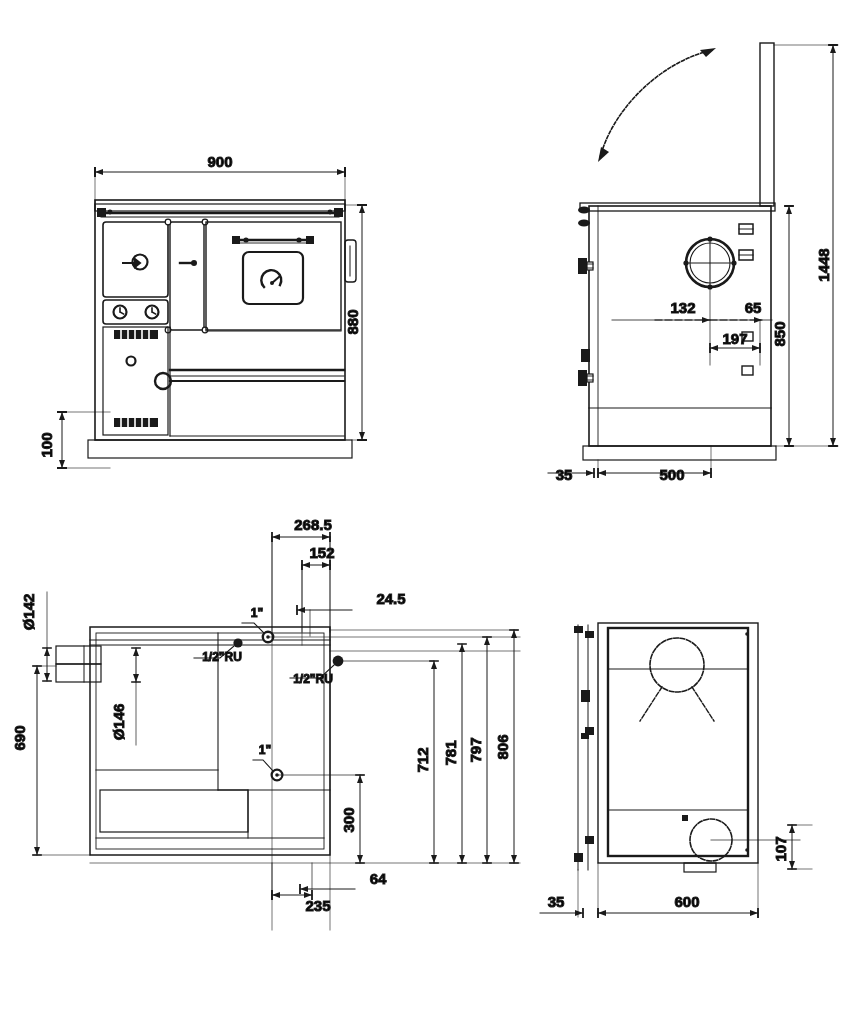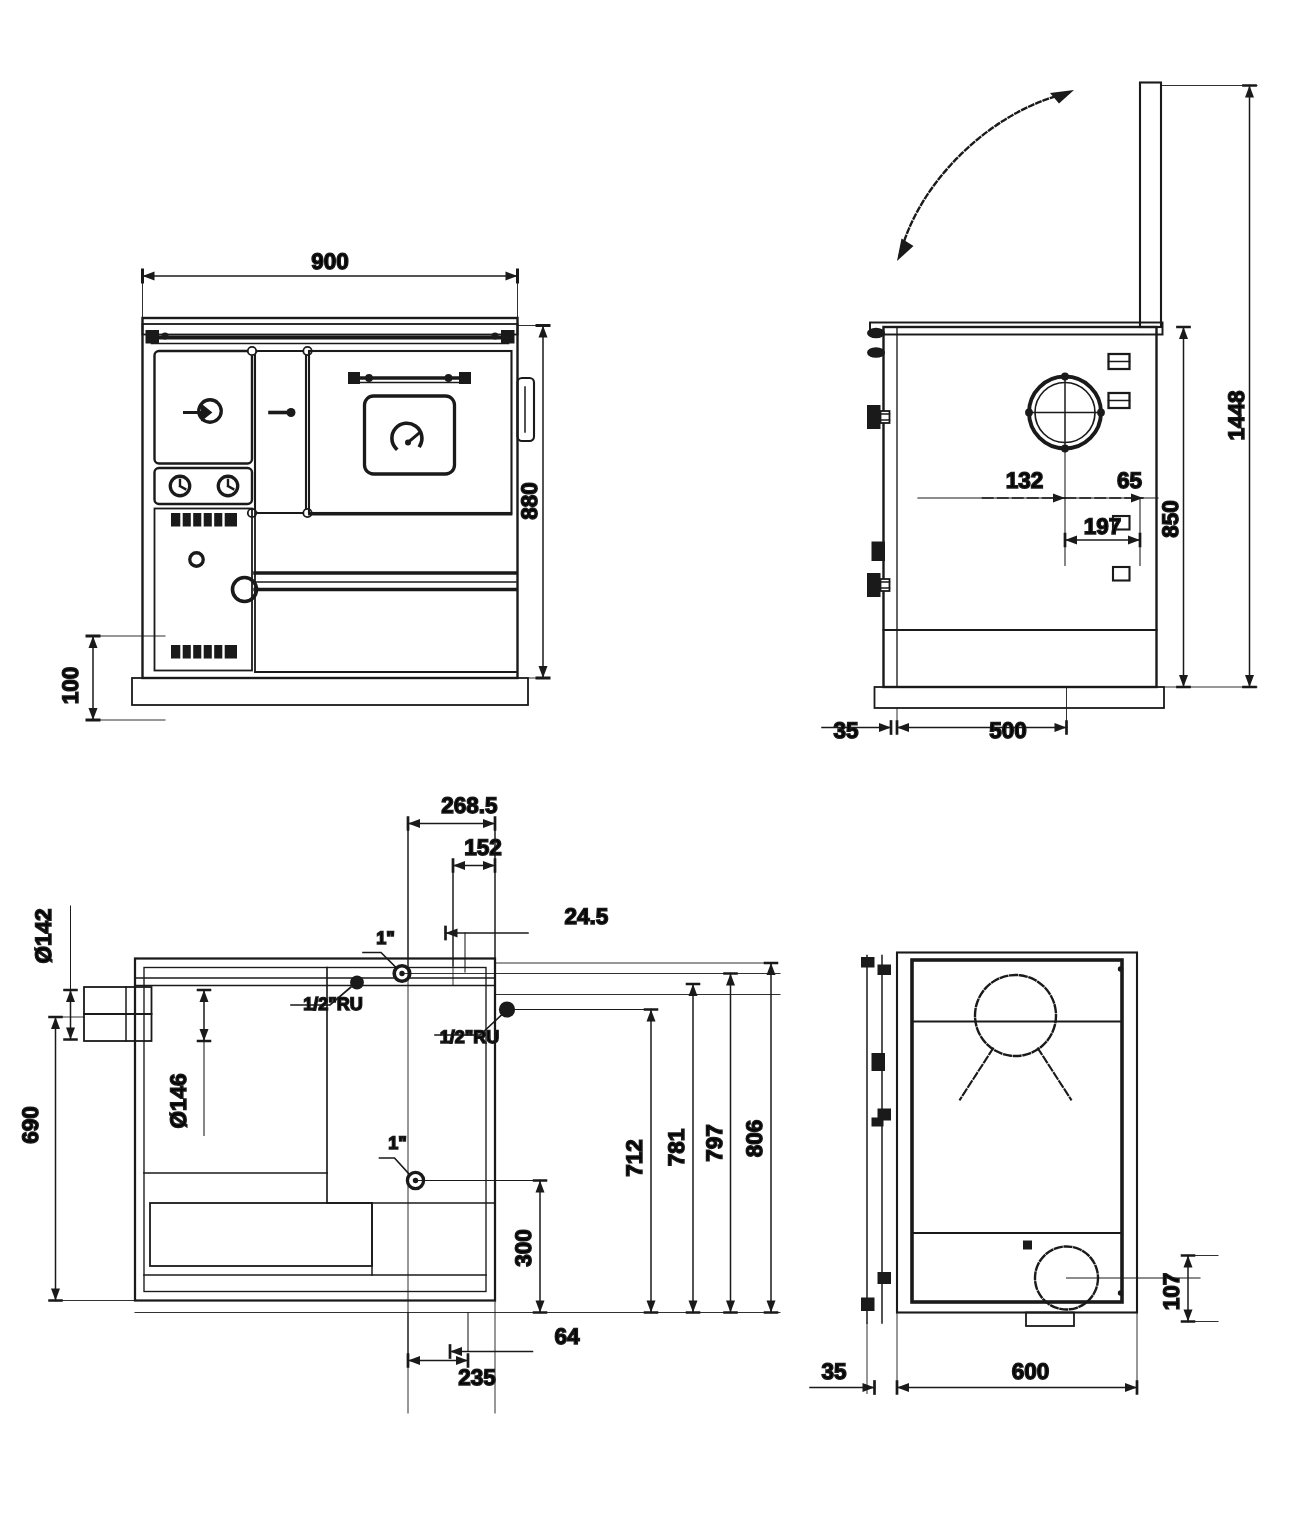--- a/index.html
+++ b/index.html
@@ -4,21 +4,21 @@
 <title>Stove Technical Drawing</title>
 <style>
   html,body{margin:0;padding:0;background:#ffffff;}
   body{
     width:865px;height:1010px;
     font-family:"Liberation Sans", sans-serif;
     color:#111;
     overflow:hidden;
     position:relative;
   }
-  #sheet{position:absolute;left:0;top:12px;width:865px;height:784px;}
+  #sheet{position:absolute;left:0;top:0;width:865px;height:784px;}
   svg{display:block;}
   .dimtxt{
     font-family:"Liberation Sans", sans-serif;
     font-weight:bold;
     font-size:15px;
     fill:#000;
   }
   .dimtxt-sm{
     font-family:"Liberation Sans", sans-serif;
     font-weight:bold;

